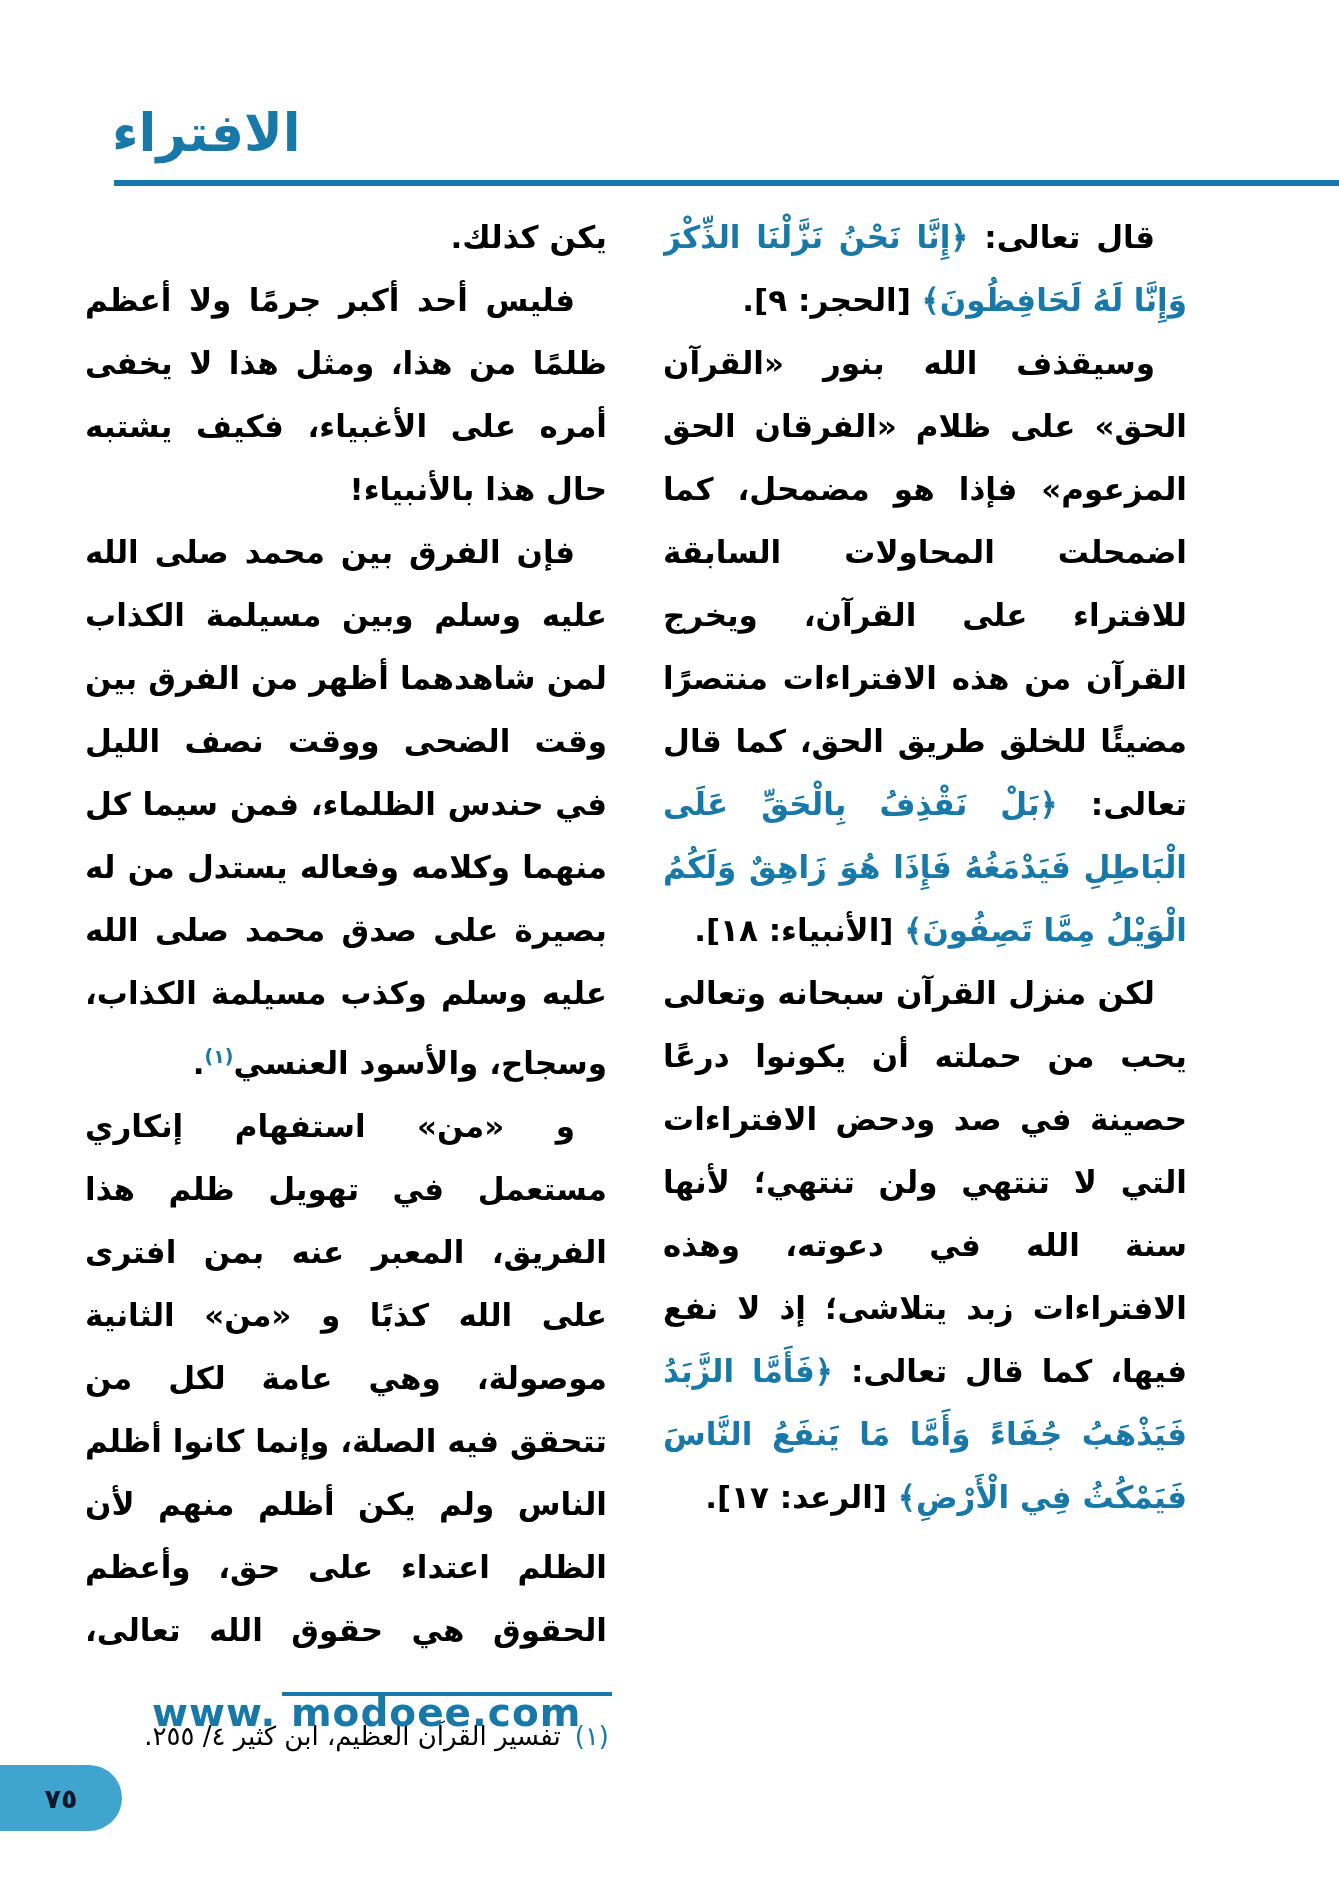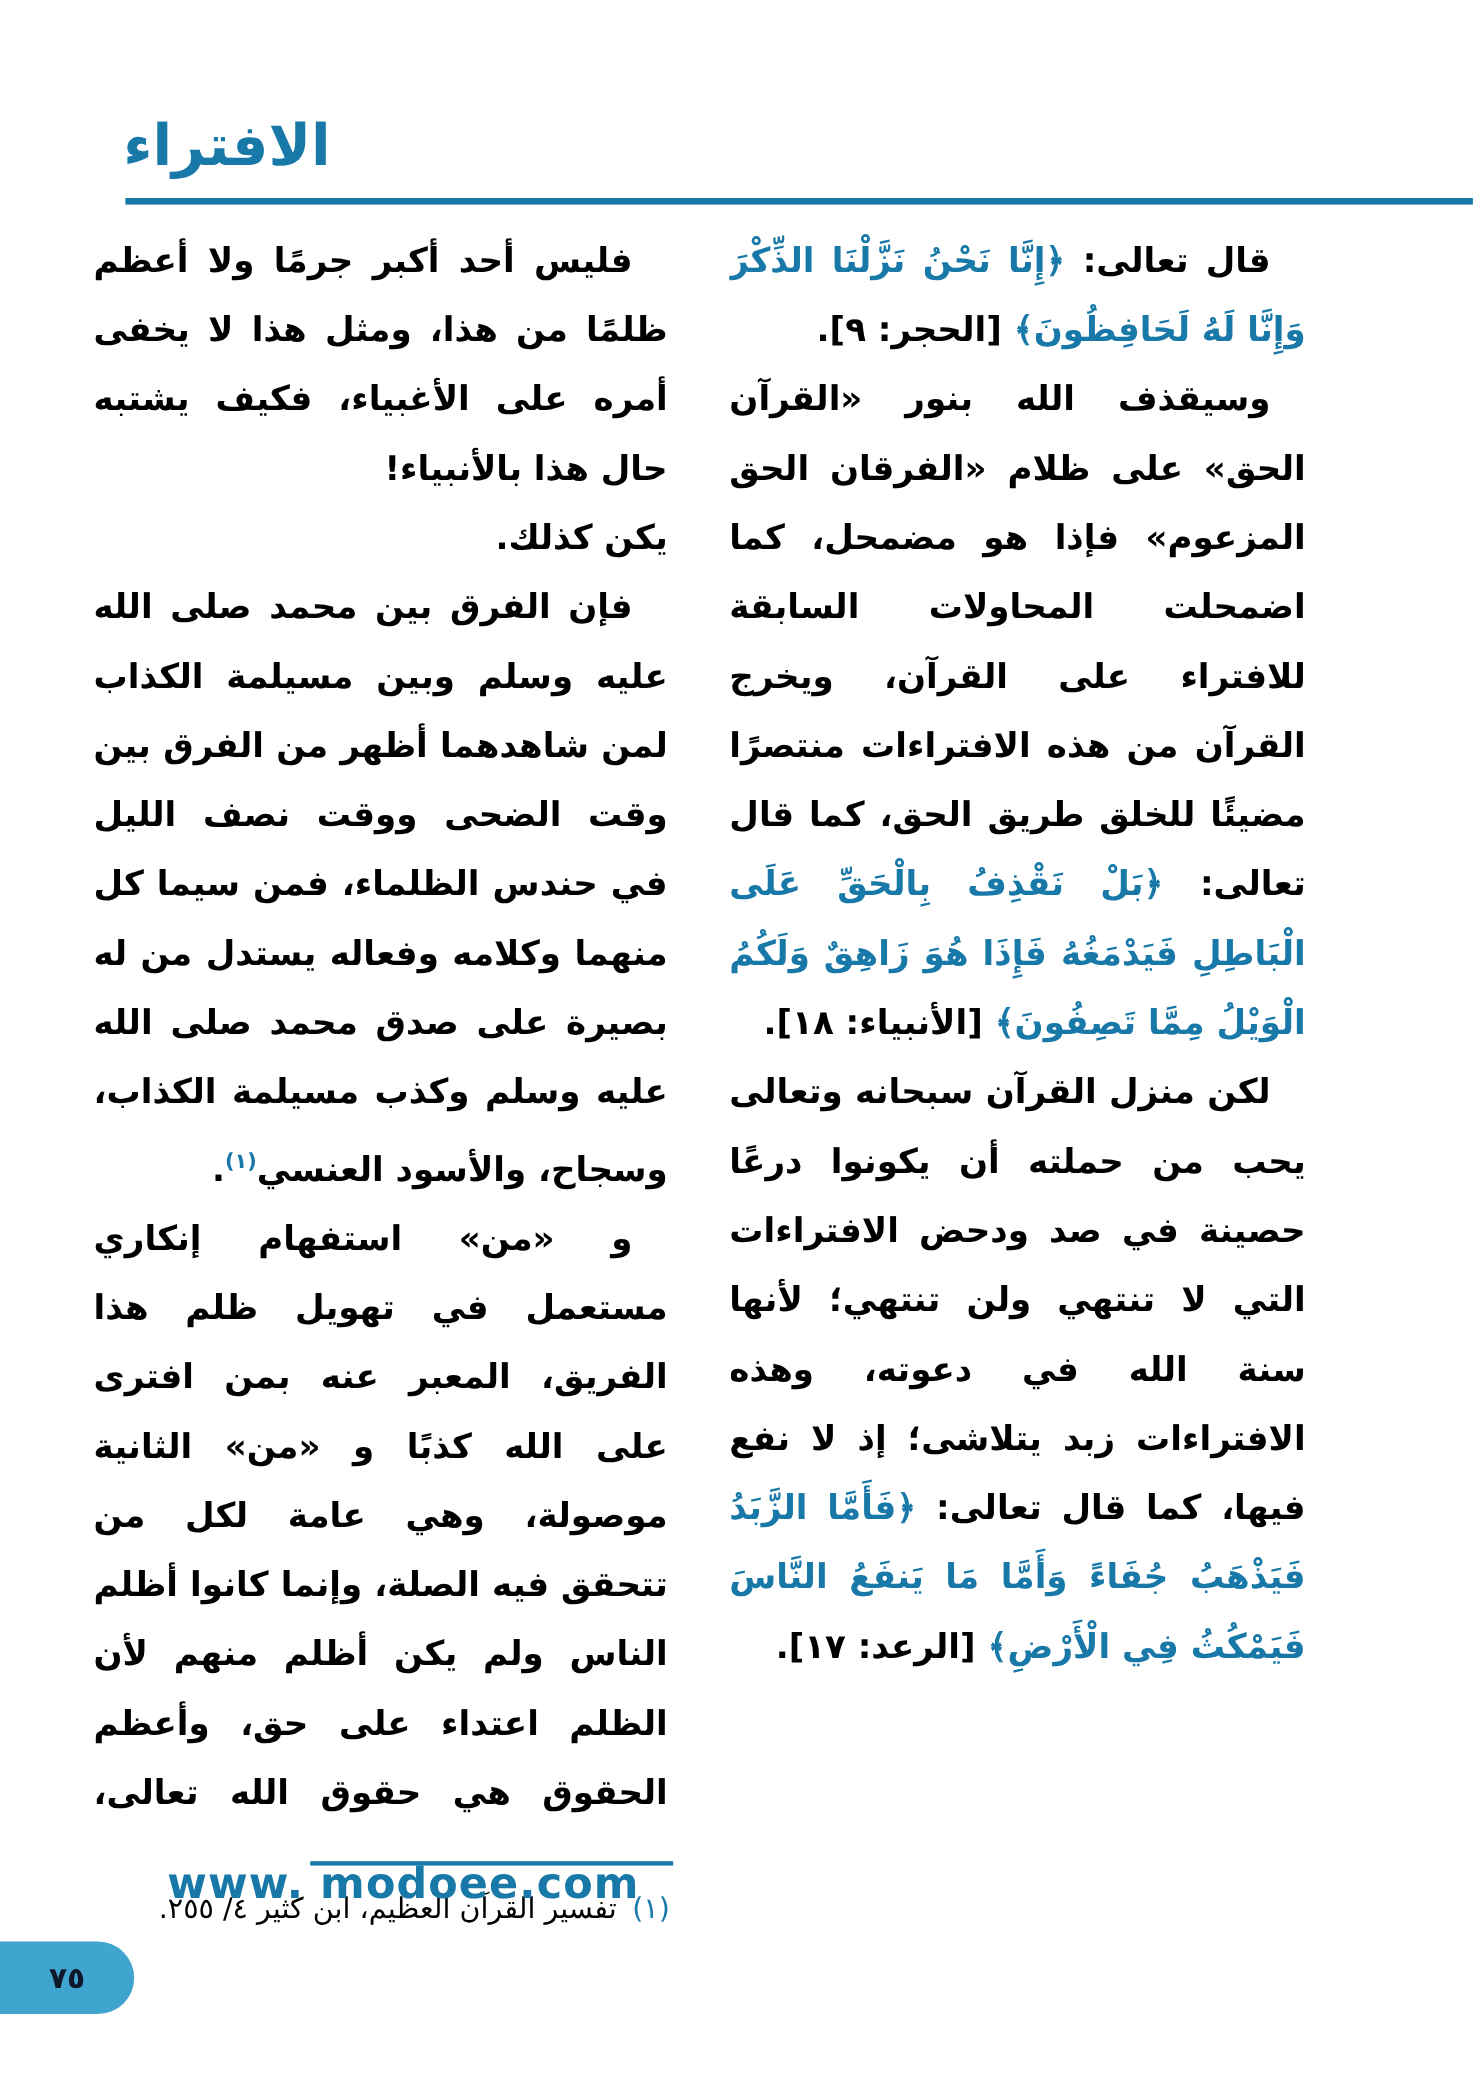--- a/index.html
+++ b/index.html
@@ -47,22 +47,22 @@
 
   <div class="title">الافتراء</div>
   <div class="rule"></div>
 
   <div class="col col-right">
       <p class="para"><span class="seg-text">قال تعالى: </span><span class="seg-verse">﴿إِنَّا نَحْنُ نَزَّلْنَا الذِّكْرَ وَإِنَّا لَهُ لَحَافِظُونَ﴾</span><span class="seg-text"> [الحجر: ٩].</span></p>
       <p class="para"><span class="seg-text">وسيقذف الله بنور «القرآن الحق» على ظلام «الفرقان الحق المزعوم» فإذا هو مضمحل، كما اضمحلت المحاولات السابقة للافتراء على القرآن، ويخرج القرآن من هذه الافتراءات منتصرًا مضيئًا للخلق طريق الحق، كما قال تعالى: </span><span class="seg-verse">﴿بَلْ نَقْذِفُ بِالْحَقِّ عَلَى الْبَاطِلِ فَيَدْمَغُهُ فَإِذَا هُوَ زَاهِقٌ وَلَكُمُ الْوَيْلُ مِمَّا تَصِفُونَ﴾</span><span class="seg-text"> [الأنبياء: ١٨].</span></p>
       <p class="para"><span class="seg-text">لكن منزل القرآن سبحانه وتعالى يحب من حملته أن يكونوا درعًا حصينة في صد ودحض الافتراءات التي لا تنتهي ولن تنتهي؛ لأنها سنة الله في دعوته، وهذه الافتراءات زبد يتلاشى؛ إذ لا نفع فيها، كما قال تعالى: </span><span class="seg-verse">﴿فَأَمَّا الزَّبَدُ فَيَذْهَبُ جُفَاءً وَأَمَّا مَا يَنفَعُ النَّاسَ فَيَمْكُثُ فِي الْأَرْضِ﴾</span><span class="seg-text"> [الرعد: ١٧].</span></p>
     </div>
   <div class="col col-left">
+      <p class="para noindent"><span class="seg-text">يكن كذلك.</span></p>
       <p class="para"><span class="seg-text">فليس أحد أكبر جرمًا ولا أعظم ظلمًا من هذا، ومثل هذا لا يخفى أمره على الأغبياء، فكيف يشتبه حال هذا بالأنبياء!</span></p>
-      <p class="para noindent"><span class="seg-text">يكن كذلك.</span></p>
       <p class="para"><span class="seg-text">فإن الفرق بين محمد صلى الله عليه وسلم وبين مسيلمة الكذاب لمن شاهدهما أظهر من الفرق بين وقت الضحى ووقت نصف الليل في حندس الظلماء، فمن سيما كل منهما وكلامه وفعاله يستدل من له بصيرة على صدق محمد صلى الله عليه وسلم وكذب مسيلمة الكذاب، وسجاح، والأسود العنسي</span><sup class="seg-fnref">(١)</sup><span class="seg-text">.</span></p>
       <p class="para"><span class="seg-text">و «من» استفهام إنكاري مستعمل في تهويل ظلم هذا الفريق، المعبر عنه بمن افترى على الله كذبًا و «من» الثانية موصولة، وهي عامة لكل من تتحقق فيه الصلة، وإنما كانوا أظلم الناس ولم يكن أظلم منهم لأن الظلم اعتداء على حق، وأعظم الحقوق هي حقوق الله تعالى، وأعظم الاعتداء على حق الله الاعتداء عليه بالاستخفاف بصاحبه العظيم، وذلك بأن يكذب بما جاءه من قبله، أو بأن يكذب عليه فيبلغ عنه ما لم يأمر به، فإن جمع بين الأمرين فقد عطل مراد الله</span></p>
     </div>
 
   <div class="fn-divider"></div>
   <div class="footnote">
     <span class="fn-marker">(١)</span><span>تفسير القرآن العظيم، ابن كثير ٤/ ٢٥٥.</span>
   </div>
 
   <div class="badge">

